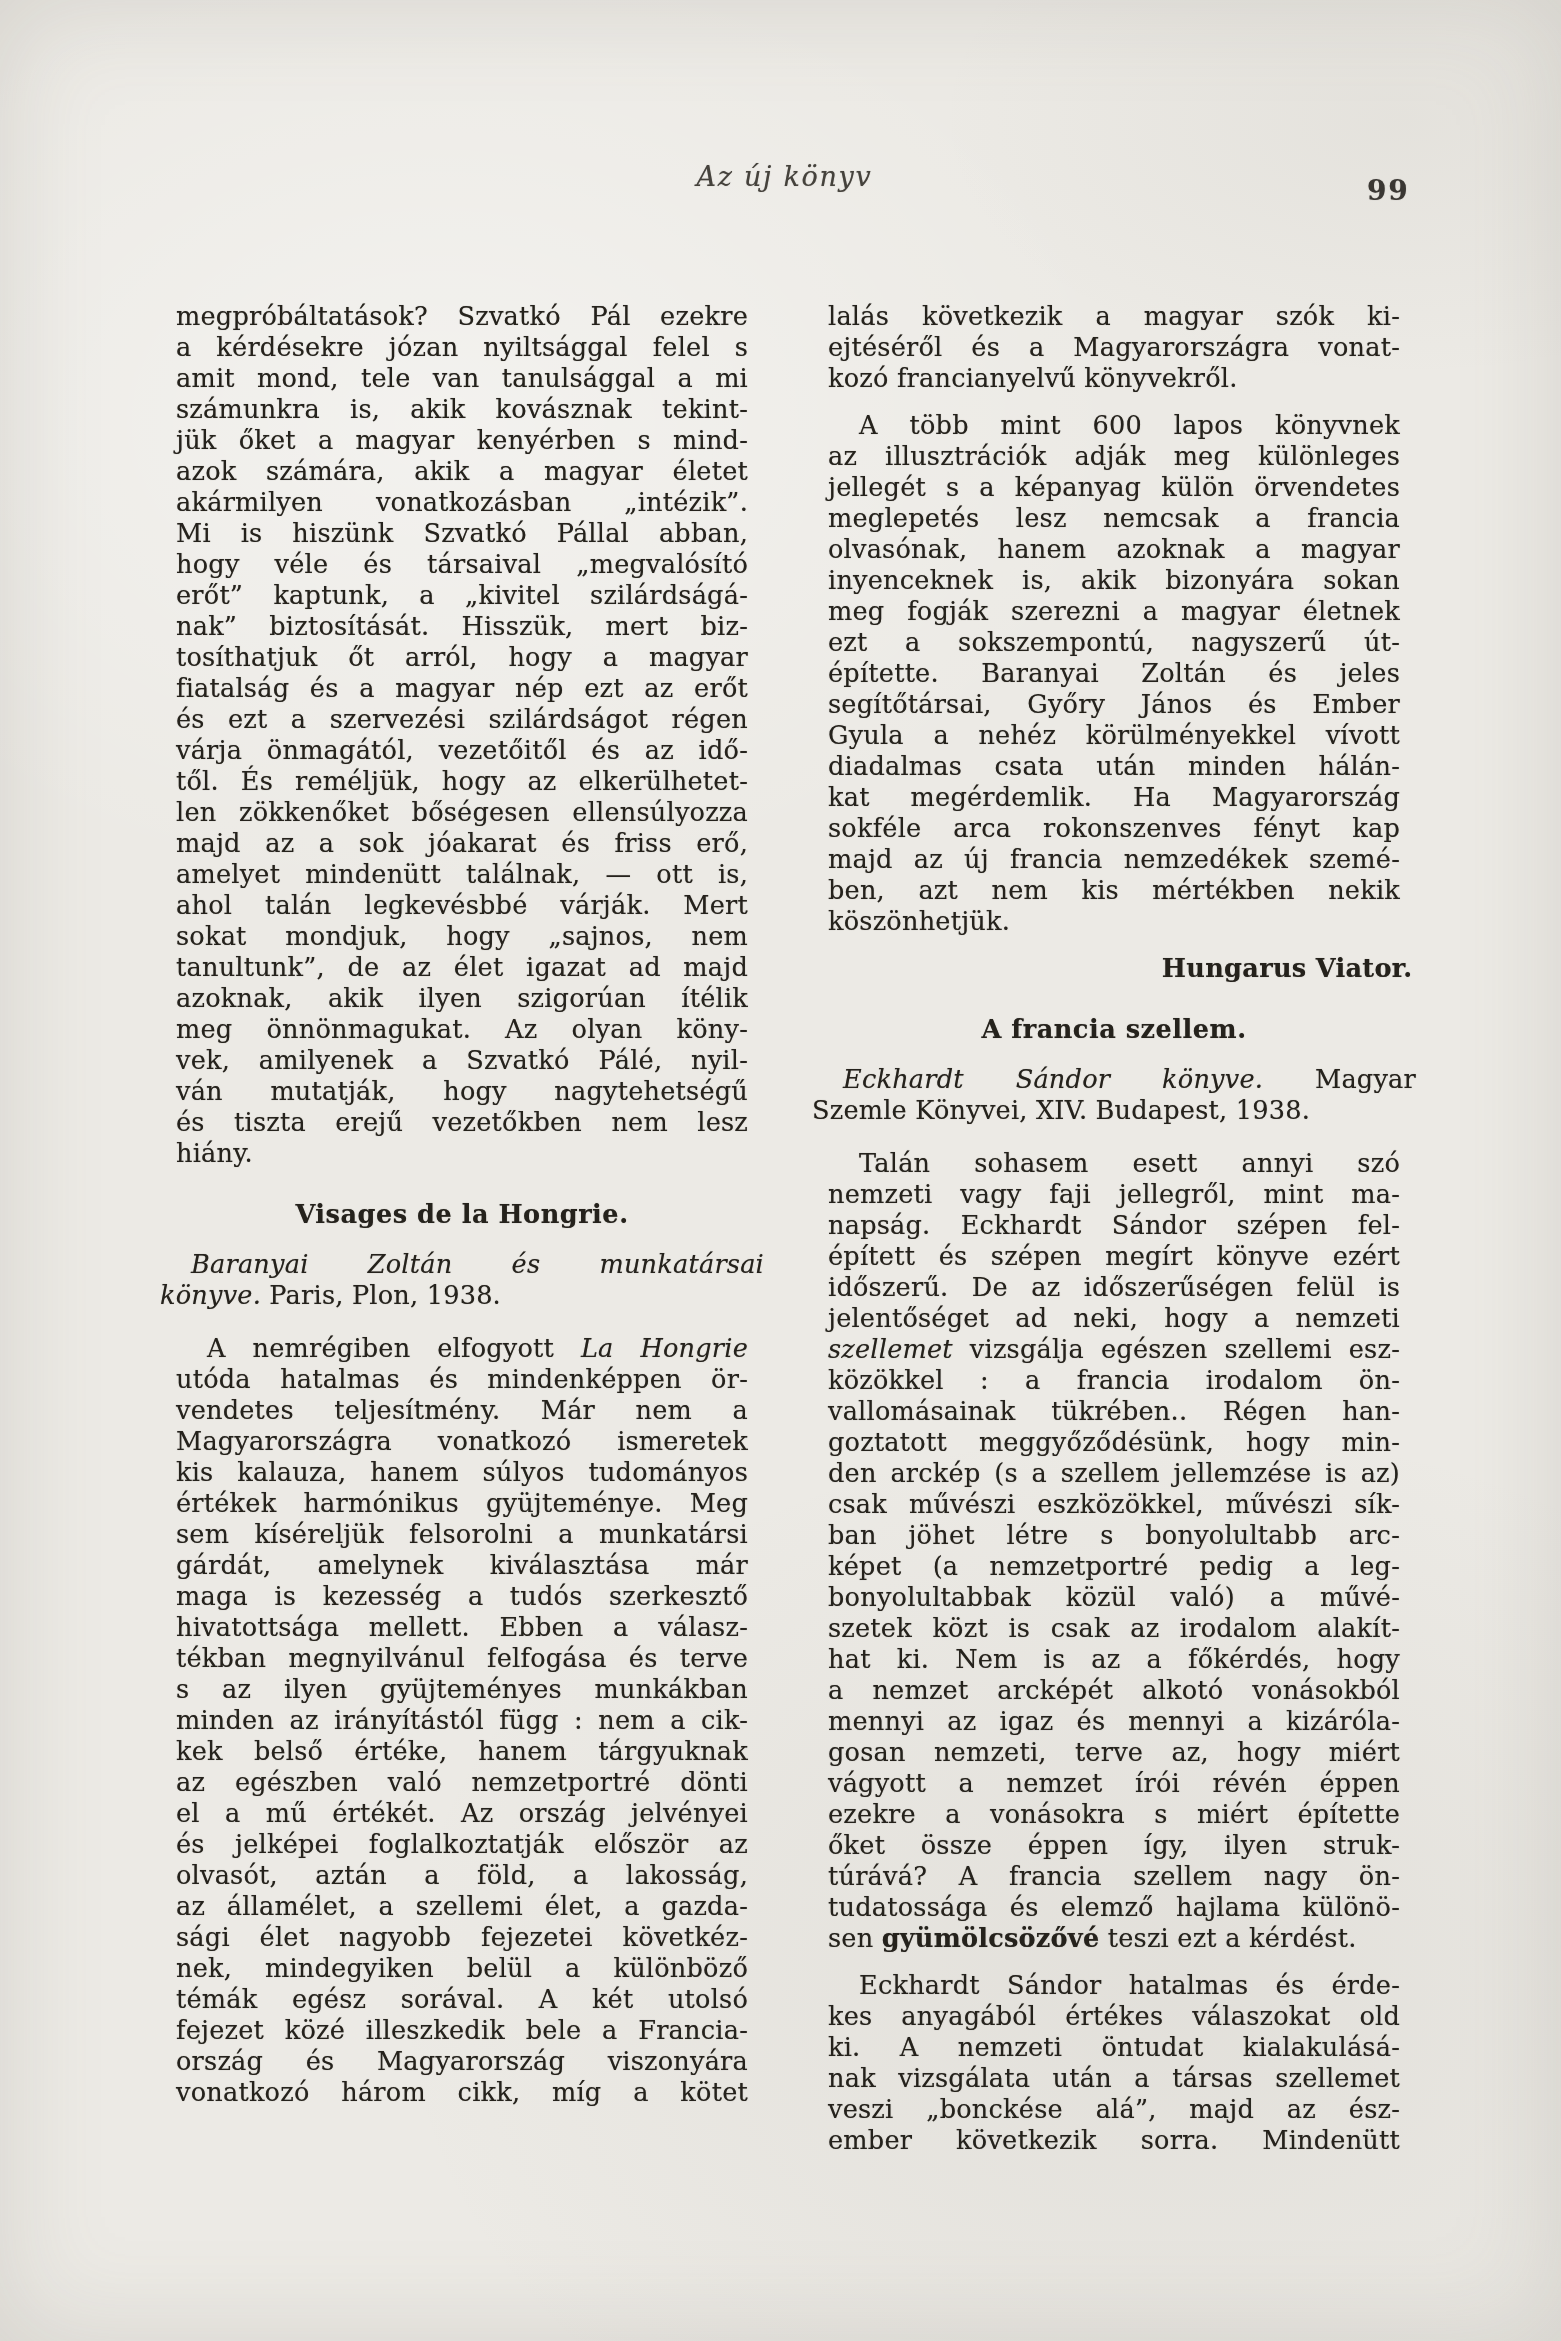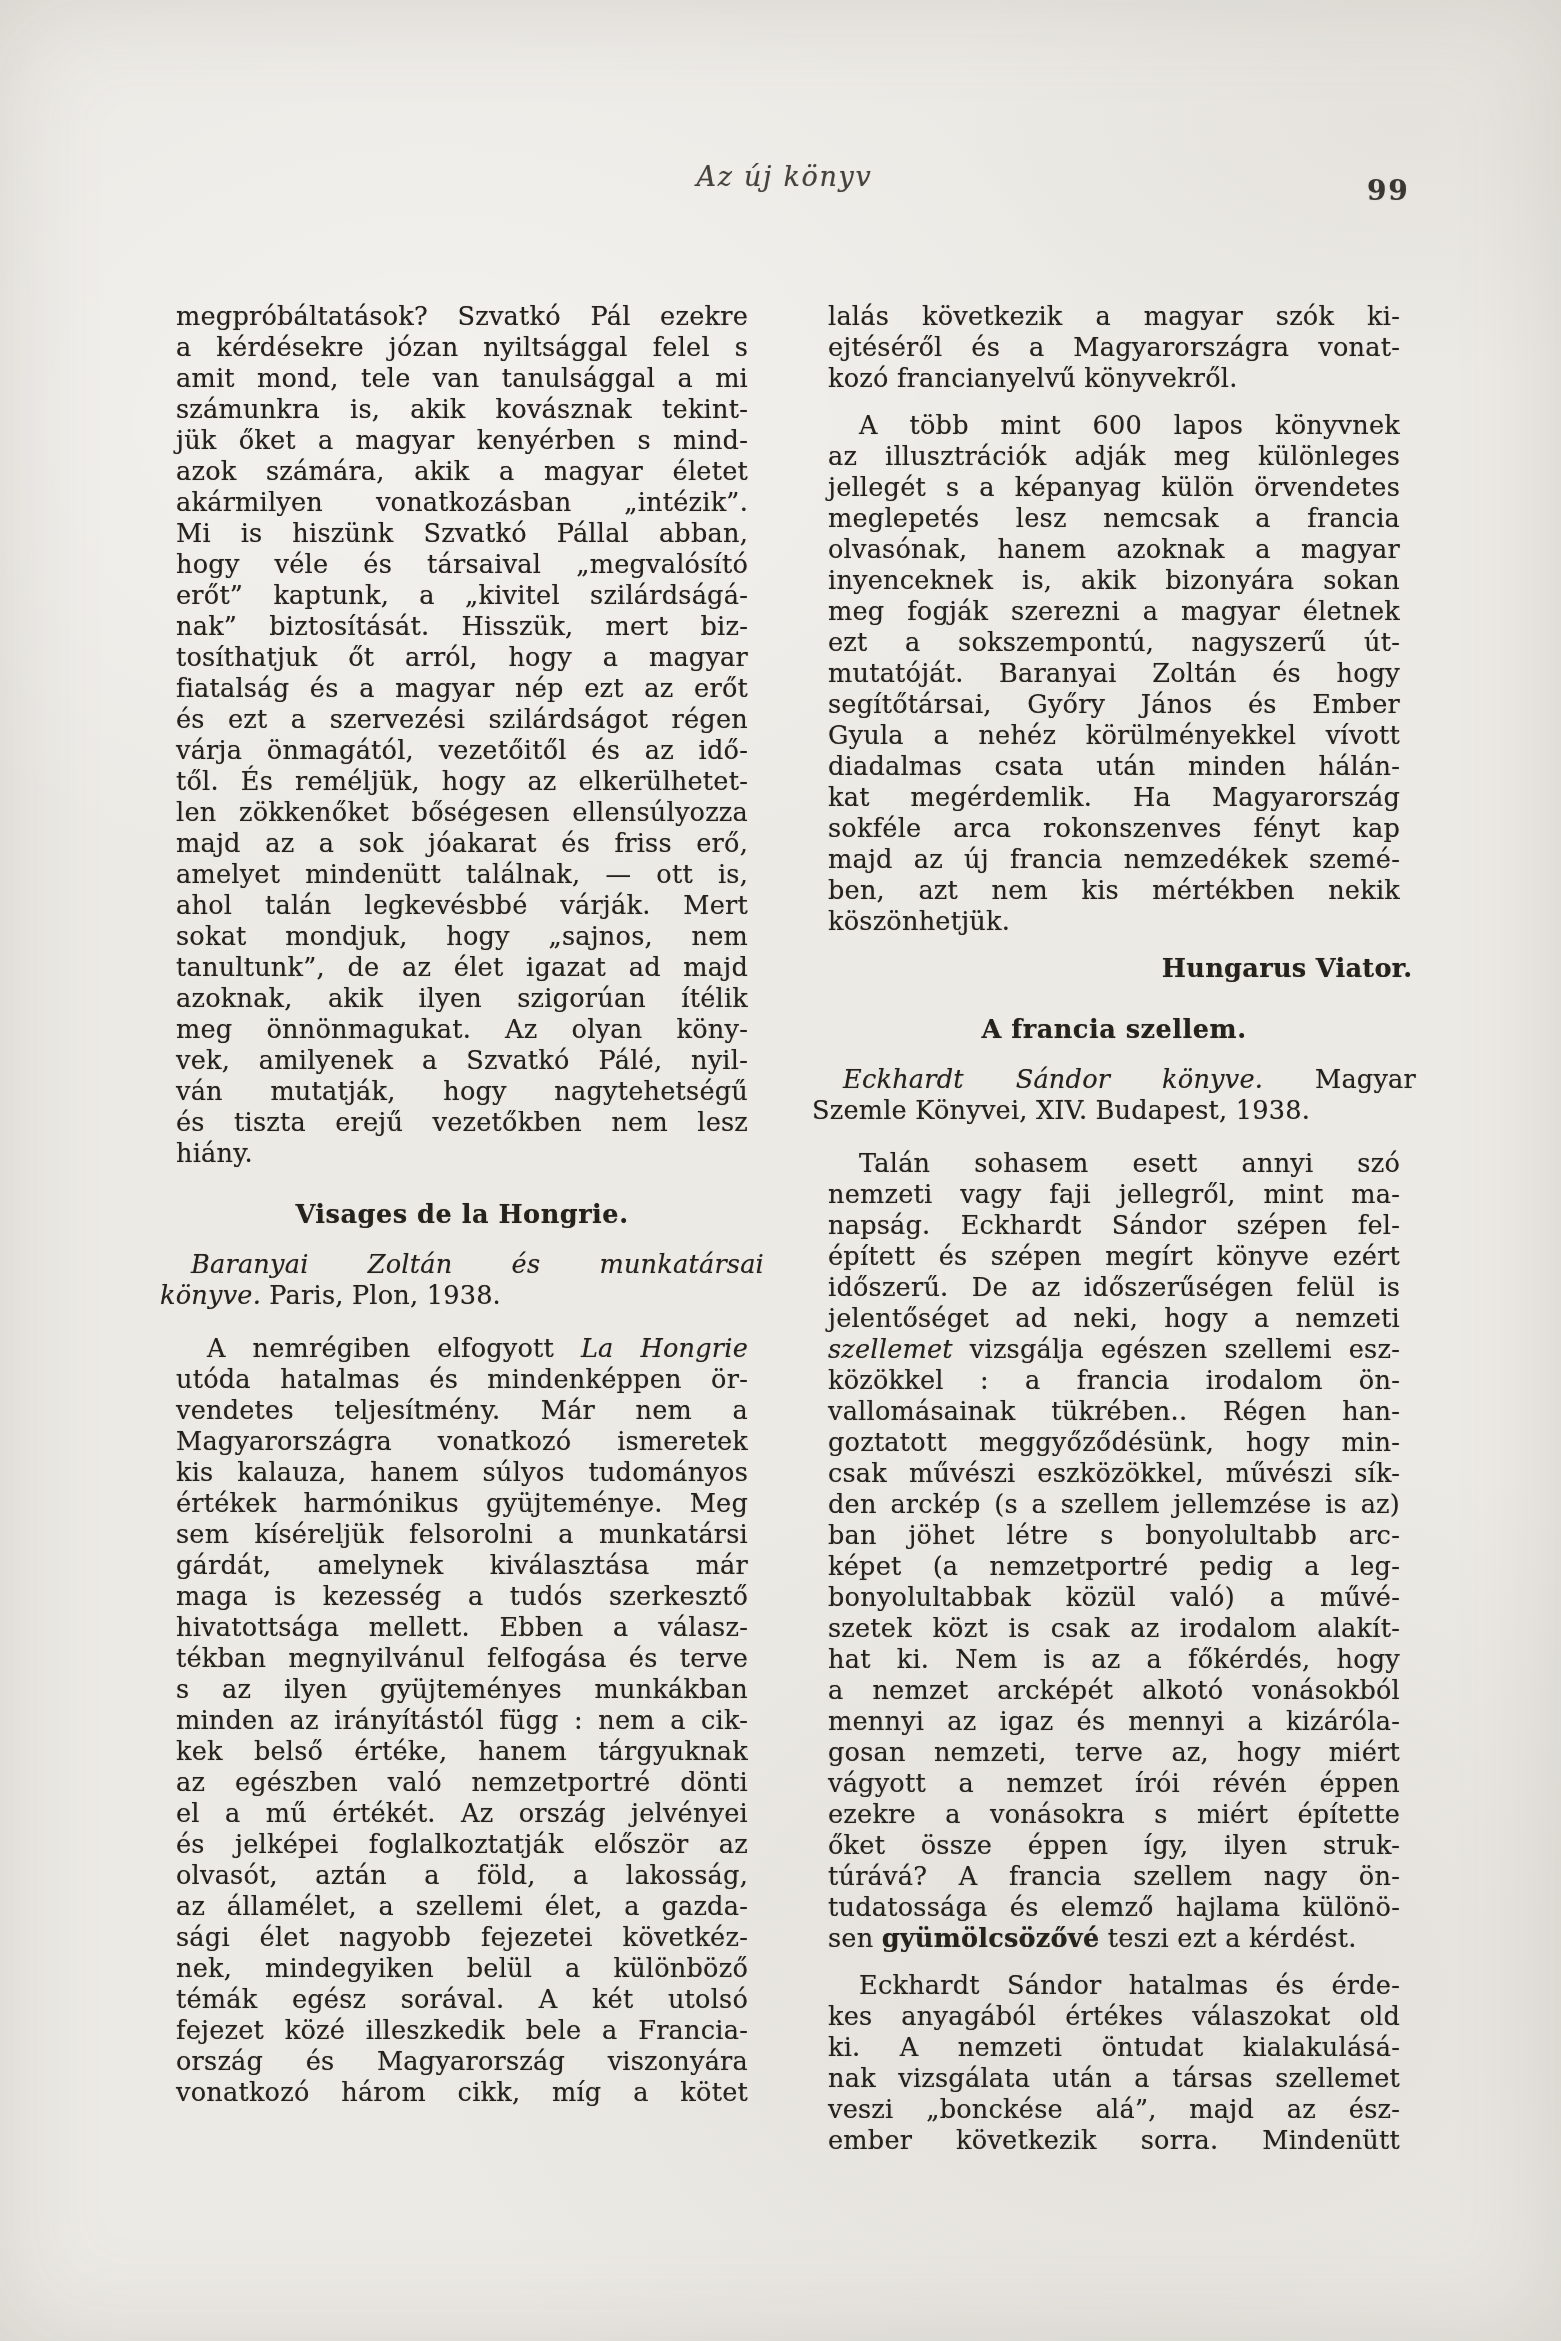--- a/index.html
+++ b/index.html
@@ -149,21 +149,21 @@
       </div>
       <div class="block-para">
         <div class="line first-indent">A több mint 600 lapos könyvnek</div>
         <div class="line">az illusztrációk adják meg különleges</div>
         <div class="line">jellegét s a képanyag külön örvendetes</div>
         <div class="line">meglepetés lesz nemcsak a francia</div>
         <div class="line">olvasónak, hanem azoknak a magyar</div>
         <div class="line">inyenceknek is, akik bizonyára sokan</div>
         <div class="line">meg fogják szerezni a magyar életnek</div>
         <div class="line">ezt a sokszempontú, nagyszerű út-</div>
-        <div class="line">mutatóját. Baranyai Zoltán és hogy</div>
+        <div class="line">építette. Baranyai Zoltán és jeles</div>
         <div class="line">segítőtársai, Győry János és Ember</div>
         <div class="line">Gyula a nehéz körülményekkel vívott</div>
         <div class="line">diadalmas csata után minden hálán-</div>
         <div class="line">kat megérdemlik. Ha Magyarország</div>
         <div class="line">sokféle arca rokonszenves fényt kap</div>
         <div class="line">majd az új francia nemzedékek szemé-</div>
         <div class="line">ben, azt nem kis mértékben nekik</div>
         <div class="line no-stretch">köszönhetjük.</div>
       </div>
       <div class="block-signature">Hungarus Viator.</div>
@@ -176,22 +176,22 @@
         <div class="line first-indent">Talán sohasem esett annyi szó</div>
         <div class="line">nemzeti vagy faji jellegről, mint ma-</div>
         <div class="line">napság. Eckhardt Sándor szépen fel-</div>
         <div class="line">épített és szépen megírt könyve ezért</div>
         <div class="line">időszerű. De az időszerűségen felül is</div>
         <div class="line">jelentőséget ad neki, hogy a nemzeti</div>
         <div class="line"><i>szellemet</i> vizsgálja egészen szellemi esz-</div>
         <div class="line">közökkel : a francia irodalom ön-</div>
         <div class="line">vallomásainak tükrében.. Régen han-</div>
         <div class="line">goztatott meggyőződésünk, hogy min-</div>
+        <div class="line">den arckép (s a szellem jellemzése is az)</div>
         <div class="line">csak művészi eszközökkel, művészi sík-</div>
-        <div class="line">den arckép (s a szellem jellemzése is az)</div>
         <div class="line">ban jöhet létre s bonyolultabb arc-</div>
         <div class="line">képet (a nemzetportré pedig a leg-</div>
         <div class="line">bonyolultabbak közül való) a művé-</div>
         <div class="line">szetek közt is csak az irodalom alakít-</div>
         <div class="line">hat ki. Nem is az a főkérdés, hogy</div>
         <div class="line">a nemzet arcképét alkotó vonásokból</div>
         <div class="line">mennyi az igaz és mennyi a kizáróla-</div>
         <div class="line">gosan nemzeti, terve az, hogy miért</div>
         <div class="line">vágyott a nemzet írói révén éppen</div>
         <div class="line">ezekre a vonásokra s miért építette</div>

